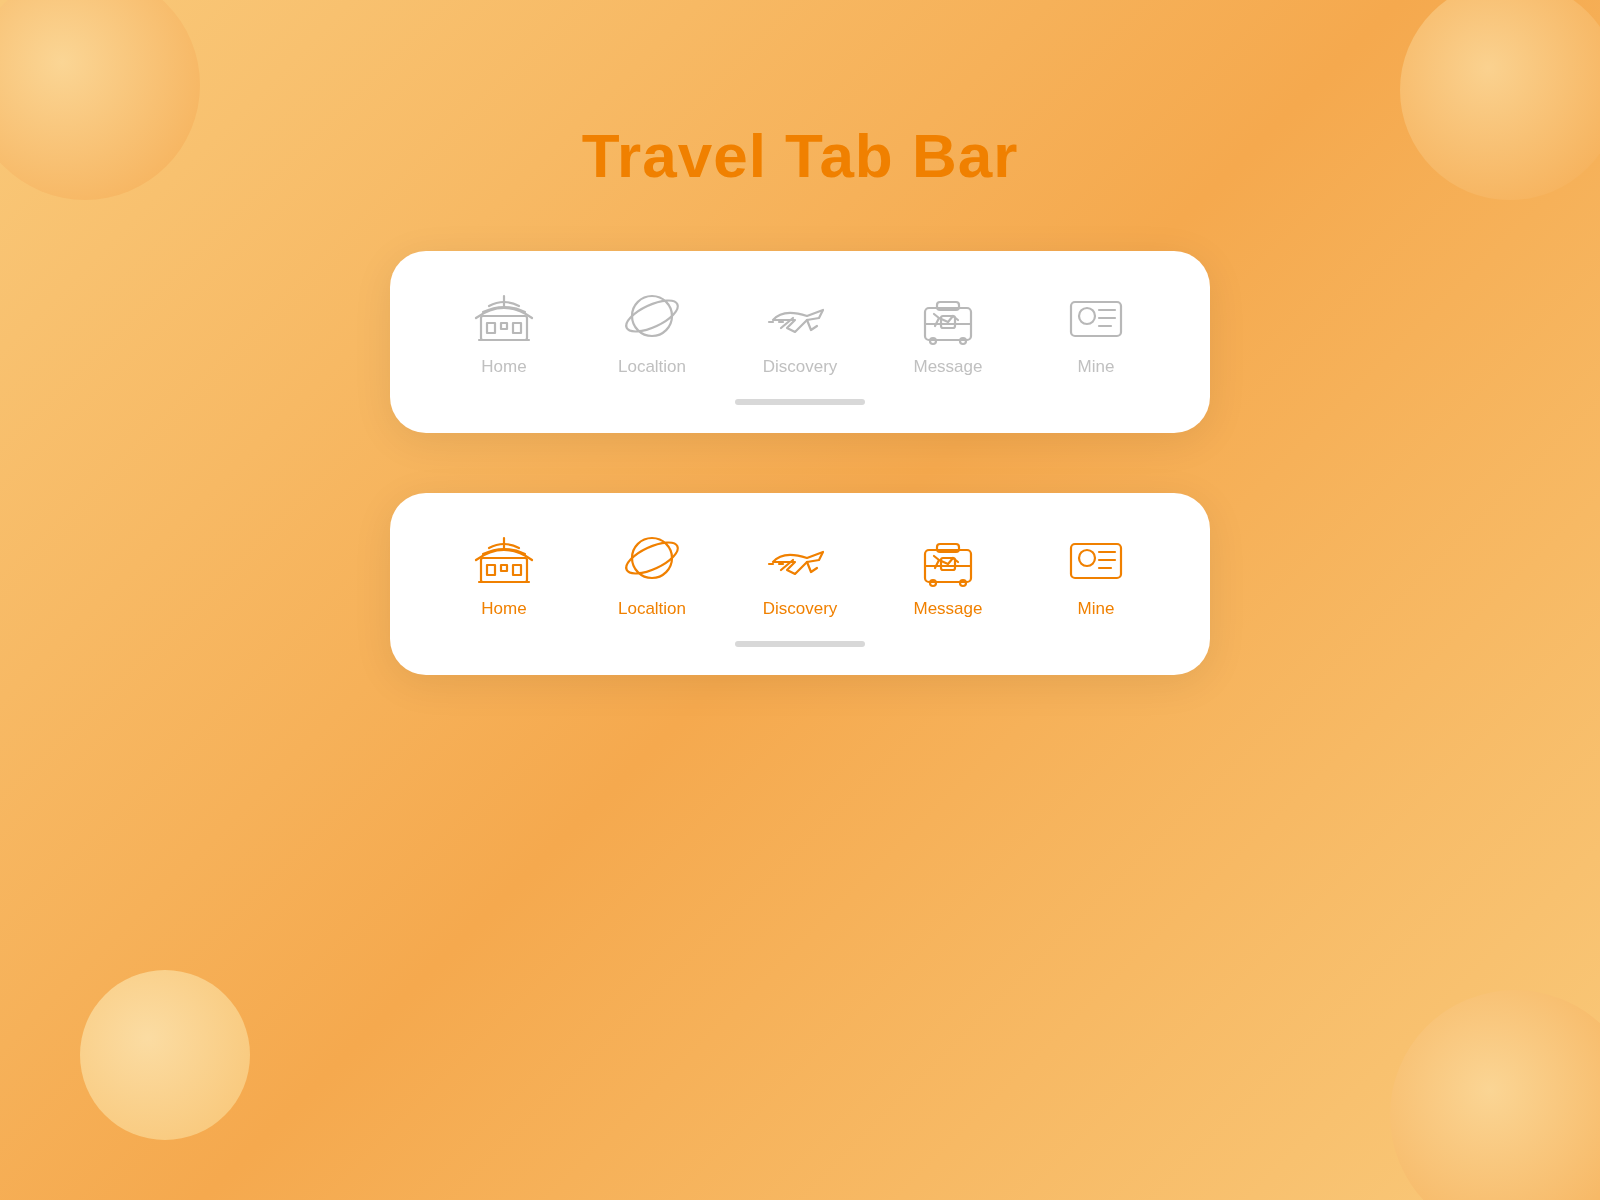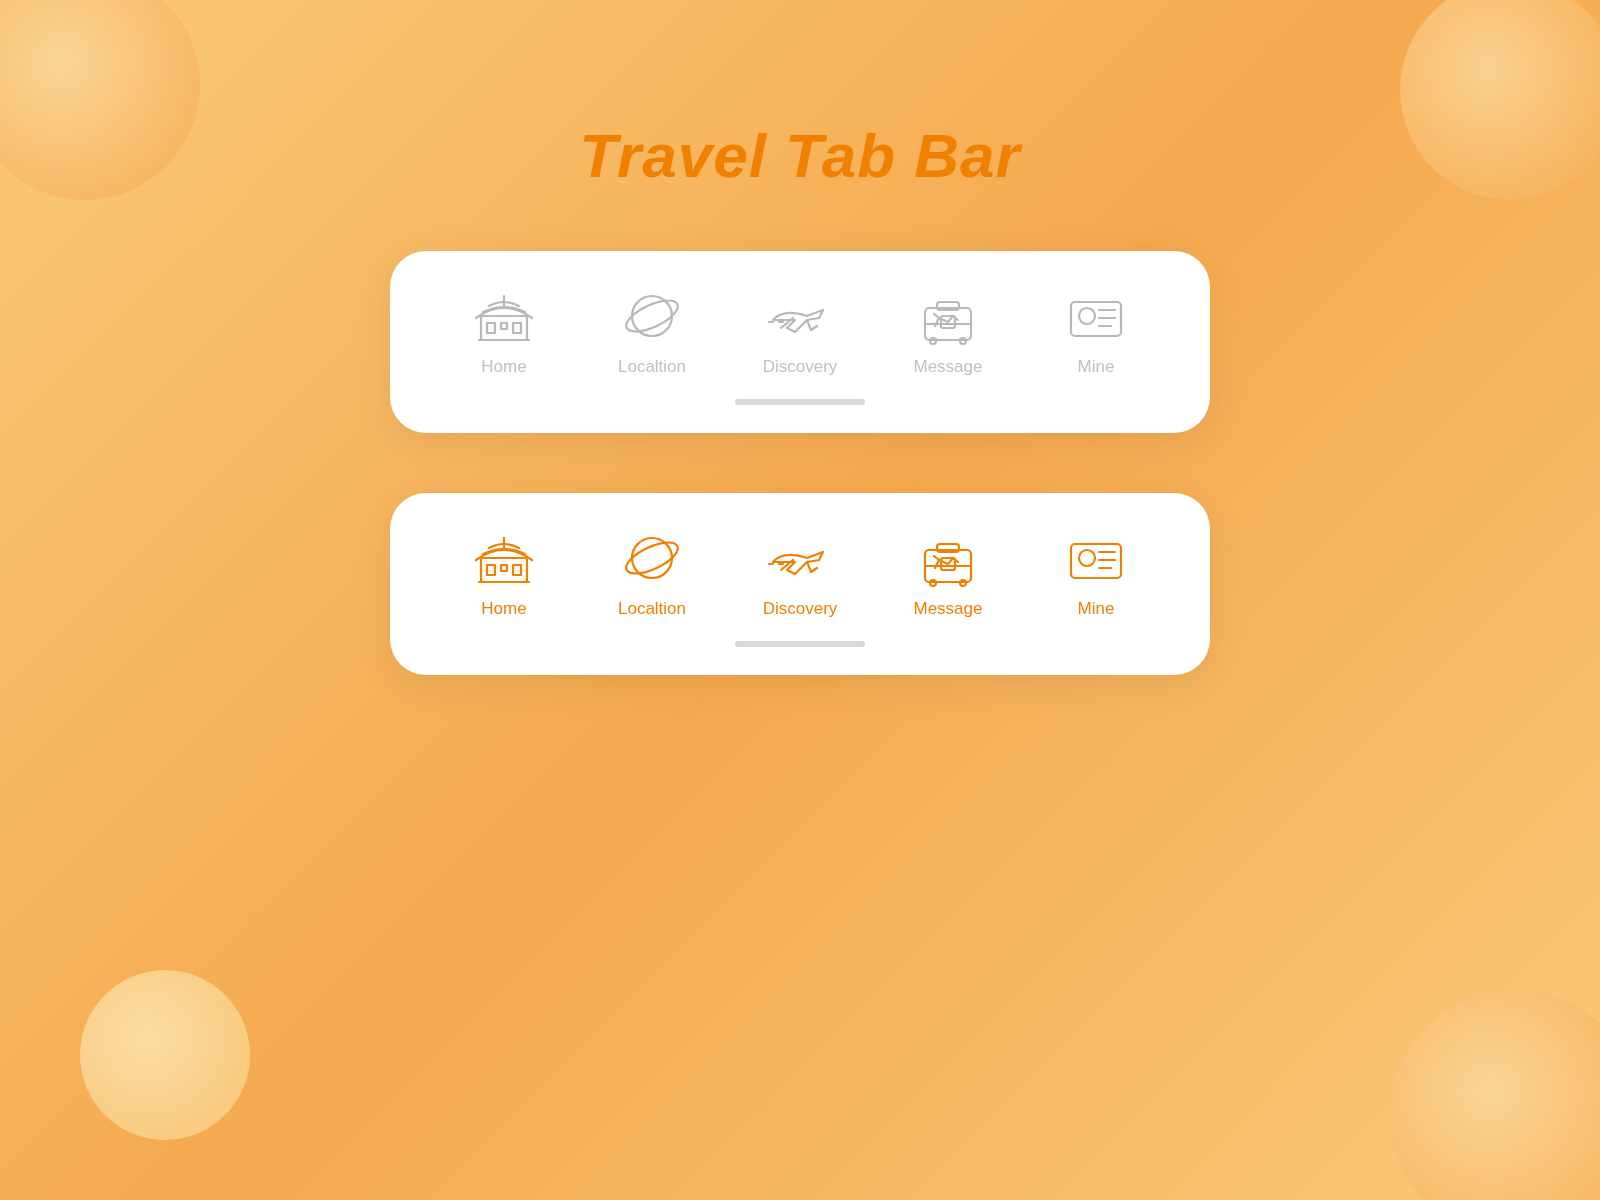--- a/index.html
+++ b/index.html
@@ -45,21 +45,20 @@
       opacity: 0.85;
     }
 
     .page-title {
       margin-top: 120px;
       font-size: 62px;
       font-weight: 900;
       color: #f08000;
       letter-spacing: 1px;
       margin-bottom: 60px;
-      font-style: italic;
     }
 
     
     .tab-bar-card {
       background: white;
       border-radius: 36px;
       width: 820px;
       padding: 36px 40px 28px 40px;
       box-shadow: 0 8px 40px rgba(0,0,0,0.08);
       display: flex;

